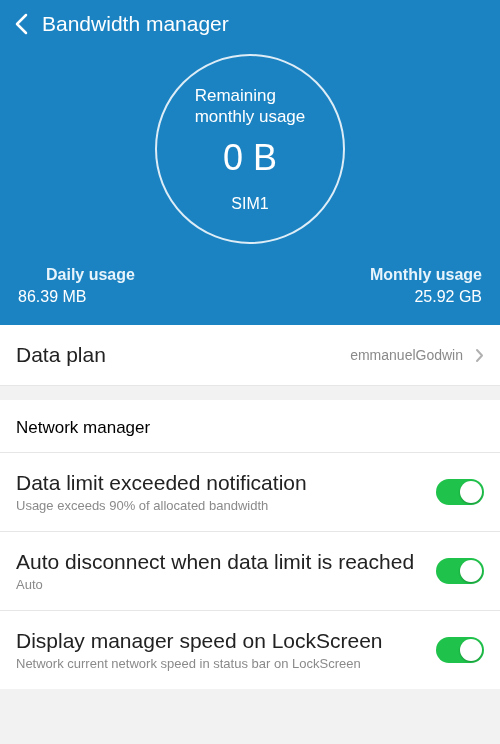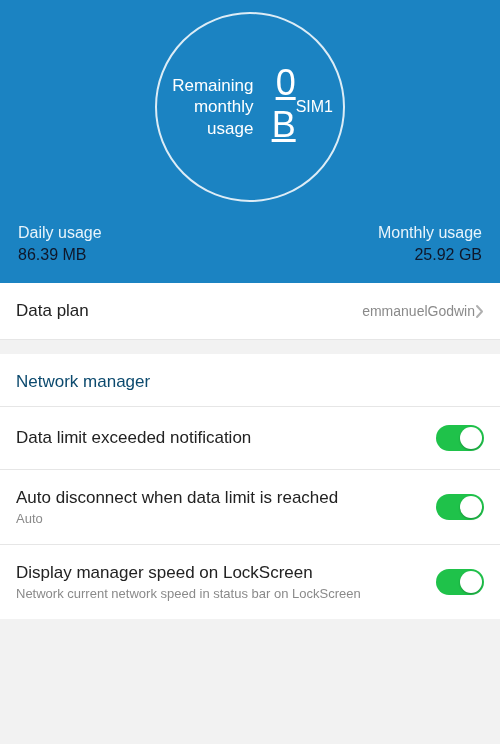--- a/index.html
+++ b/index.html
@@ -31,103 +31,102 @@
     display: flex;
     justify-content: center;
     margin-bottom: 20px;
   }
   .ring {
     width: 190px;
     height: 190px;
     border: 2px solid rgba(255,255,255,0.85);
     border-radius: 50%;
     display: flex;
-    flex-direction: row;
+    flex-direction: column;
     align-items: center;
     justify-content: center;
-    text-align: right;
+    text-align: left;
     padding: 10px;
   }
   .ring .remaining {
     font-size: 17px;
     line-height: 1.25;
     font-weight: 300;
   }
   .ring .amount {
     font-size: 36px;
     font-weight: 400;
     margin: 10px 0 16px 0;
-    text-decoration: underline;
   }
   .ring .sim {
     font-size: 16px;
     font-weight: 300;
   }
   .usage-row {
     display: flex;
     justify-content: space-between;
     align-items: flex-end;
     padding: 0 4px;
   }
   .usage-col {
     display: flex;
     flex-direction: column;
     font-size: 16px;
     line-height: 1.35;
   }
   .usage-col.right { text-align: right; }
-  .usage-label { color: #e8f4fb; font-weight: 400; }
-  .usage-val { color: #0f172a; font-weight: 300; }
+  .usage-label { color: #e8f4fb; font-weight: 700; margin-left: 28px; }
+  .usage-val { color: #ffffff; font-weight: 300; }
 
   .list { background: #fff; }
   .row {
     display: flex;
     align-items: center;
     justify-content: space-between;
     padding: 18px 16px;
     border-bottom: 1px solid #e6e6e6;
     background: #fff;
   }
   .row .left {
     display: flex;
     flex-direction: column;
     gap: 3px;
     flex: 1;
     min-width: 0;
   }
   .row .row-title {
-    font-size: 17px;
+    font-size: 21px;
     color: #222;
   }
   .row .row-sub {
     font-size: 13px;
     color: #8a8a8a;
   }
   .row .right {
     display: flex;
     align-items: center;
-    gap: 0;
+    gap: 12px;
     flex-shrink: 0;
   }
   .row .value-text {
     font-size: 14px;
     color: #8a8a8a;
   }
   .chevron svg { display: block; }
 
   .section-gap {
     height: 14px;
     background: #f2f2f2;
   }
   .section-header {
     padding: 18px 16px 14px 16px;
     background: #fff;
     border-bottom: 1px solid #e6e6e6;
     font-size: 17px;
-    color: #0c4a6e;
+    color: #000000;
   }
 
   
   .toggle {
     width: 48px;
     height: 26px;
     border-radius: 13px;
     position: relative;
     background: #1fc24a;
     flex-shrink: 0;
@@ -141,20 +140,28 @@
     background: #fff;
     border-radius: 50%;
     box-shadow: 0 1px 2px rgba(0,0,0,0.25);
   }
   .row.last { border-bottom: none; }
 </style>
 </head>
 <body>
 
 <div class="header">
+  <div class="titlebar">
+    <span class="back-icon">
+      <svg width="14" height="22" viewBox="0 0 14 22">
+        <polyline points="12,2 3,11 12,20" fill="none" stroke="#ffffff" stroke-width="2.5" stroke-linecap="round" stroke-linejoin="round"></polyline>
+      </svg>
+    </span>
+    <span class="title">Bandwidth manager</span>
+  </div>
 
   <div class="ring-wrap">
     <div class="ring">
       <div class="remaining" style="white-space:pre-line;">Remaining
 monthly usage</div>
       <div class="amount">0 B</div>
       <div class="sim">SIM1</div>
     </div>
   </div>
 
@@ -186,20 +193,21 @@
     </div>
   </div>
 
   <div class="section-gap"></div>
 
   <div class="section-header">Network manager</div>
 
   <div class="row">
     <div class="left">
       <span class="row-title">Data limit exceeded notification</span>
+      <span class="row-sub">Usage exceeds 90% of allocated bandwidth</span>
     </div>
     <div class="right">
       <div class="toggle">
           <div class="knob"></div>
         </div>
     </div>
   </div>
 
   <div class="row">
     <div class="left">

